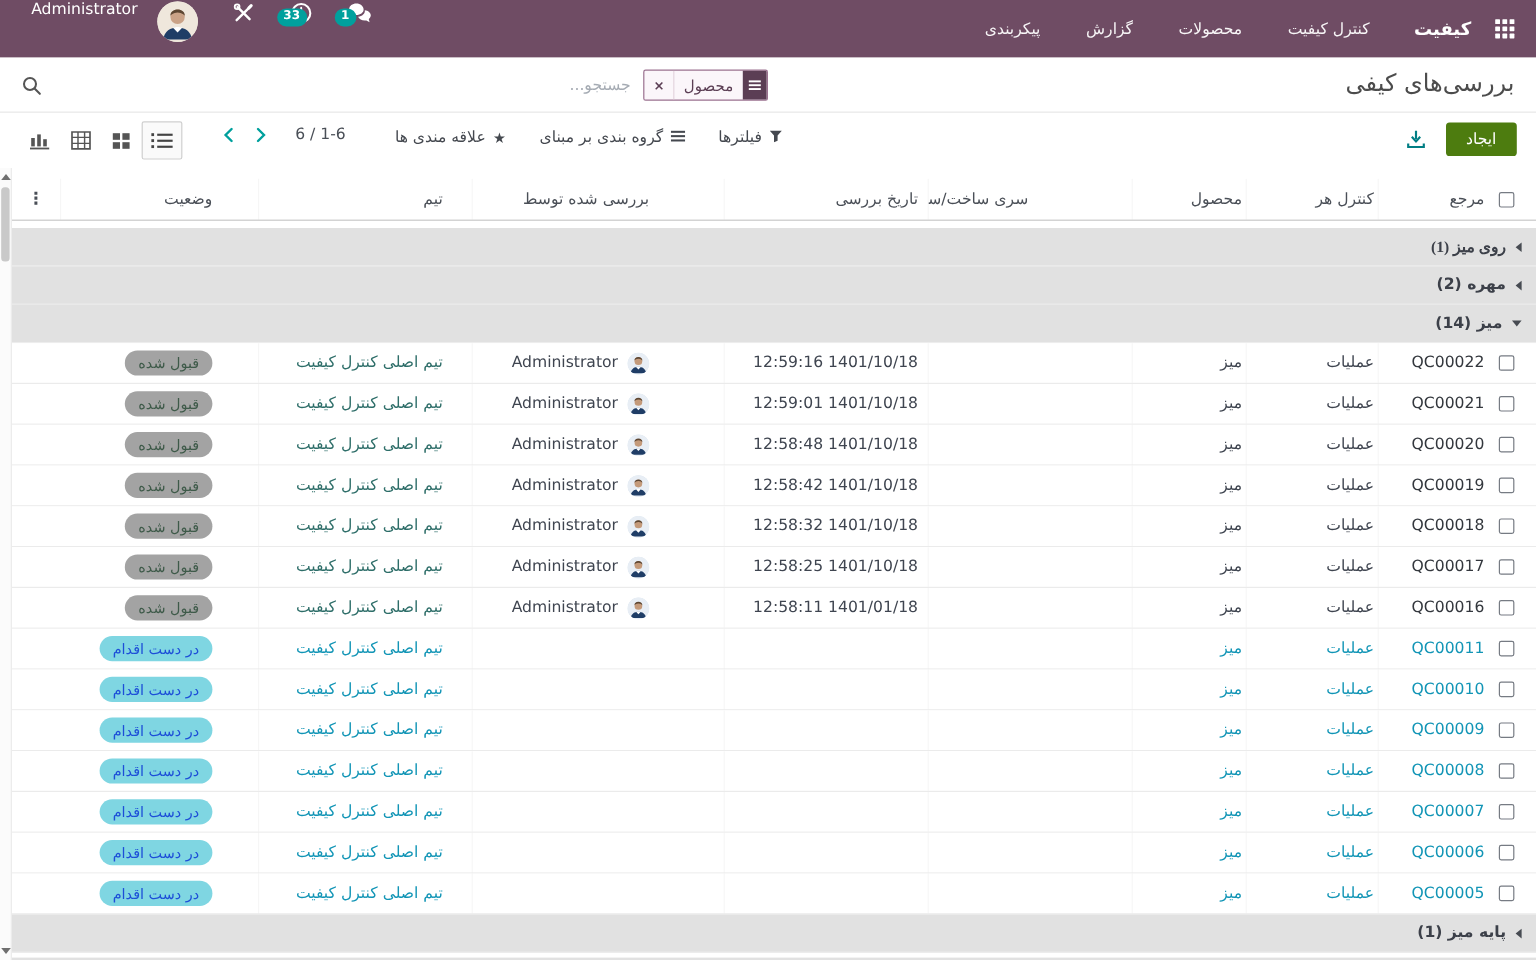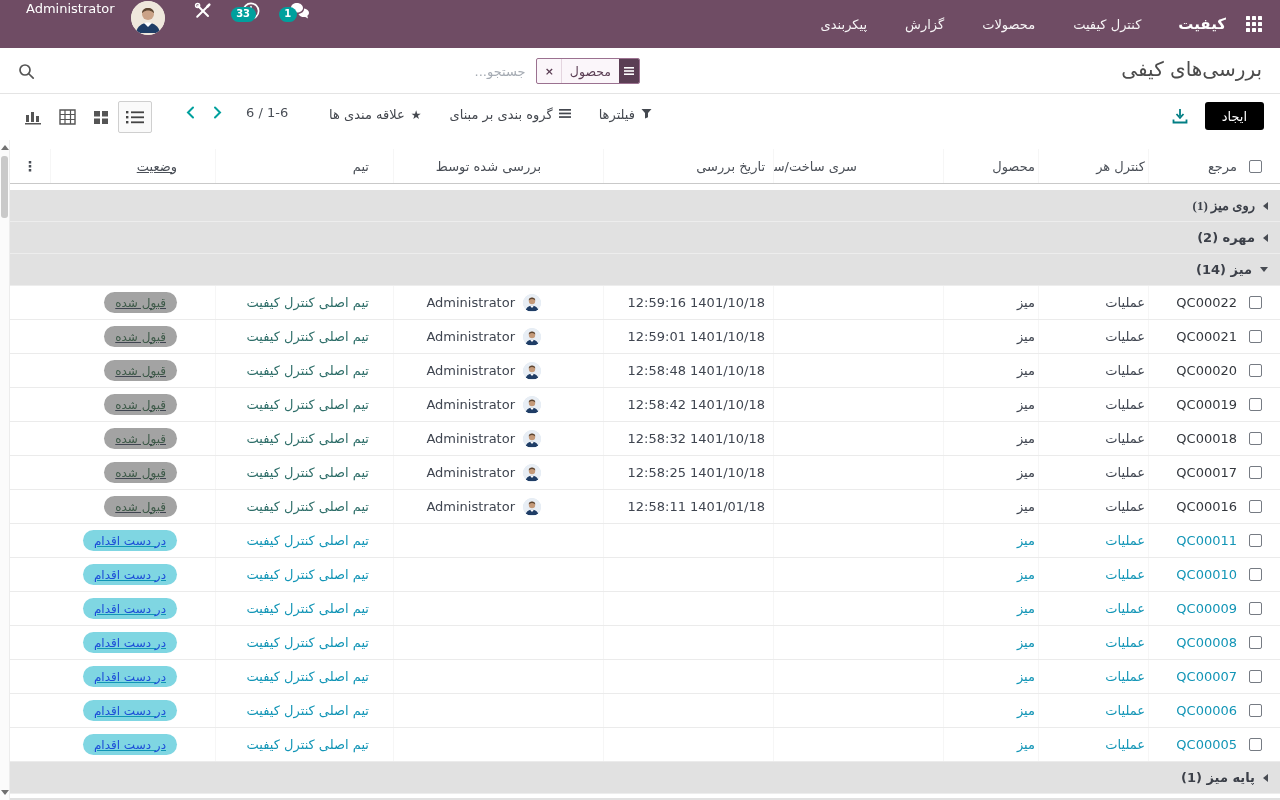--- a/index.html
+++ b/index.html
@@ -43,21 +43,21 @@
   .facet-label { padding:0 8px; color:#5b3e54; font-size:12.5px; }
   .facet-remove { padding:0 7px 0 8px; color:#5b3e54; font-weight:bold; font-size:11px; cursor:pointer; border-right:1px solid #e4d5df; height:100%; display:flex; align-items:center;}
   .search-input { flex:1; border:none; outline:none; font-size:13px; color:#9aa0a6;
     padding:0 10px; background:transparent; font-family:inherit; }
   .search-input::placeholder { color:#a5abb3; }
   .search-mag { margin-inline-end:2px; display:flex; align-items:center; }
 
   
   .control-row { position:relative; height:46px; background:#fff; }
   .create-group { position:absolute; top:8px; right:16px; display:flex; align-items:center; direction:rtl; }
-  .btn-create { background:#000000; color:#fff; border:none; border-radius:3px; font-size:13px;
+  .btn-create { background:#4d7c0f; color:#fff; border:none; border-radius:3px; font-size:13px;
     padding:6.5px 17px; cursor:pointer; font-family:inherit;text-align:right; }
   .export-btn { margin-inline-start:16px; cursor:pointer; display:flex; align-items:center; }
   .search-options { position:absolute; top:13px; right:628px; display:flex; align-items:center; gap:28px; direction:rtl; white-space:nowrap; }
   .opt-item { display:flex; align-items:center; gap:6px; color:#44484f; font-size:13px; cursor:pointer; }
   .opt-item .glyph { color:#44484f; font-size:12px; }
   .pager-group { position:absolute; top:11px; left:180px; display:flex; align-items:center; direction:ltr; gap:6px; }
   .pager-chevron { color:#00A09D; cursor:pointer; padding:0 6px; display:flex; align-items:center; }
   .pager-value { color:#4a4f57; font-size:13px; margin-left:12px; direction:ltr; }
   .view-switcher { position:absolute; top:7px; left:16px; display:flex; align-items:center; direction:ltr; }
   .view-btn { width:34px; height:32px; display:flex; align-items:center; justify-content:center; cursor:pointer;
@@ -72,21 +72,21 @@
   .thead { height:35px; border-bottom:1px solid #c9c9c9; color:#4a4f57; }
   .thead .cell { font-size:13px; }
   .cell { display:flex; align-items:center; justify-content:flex-start; height:100%;
     white-space:nowrap; overflow:hidden; padding:0 3px; border-left:1px solid rgba(0,0,0,0.035); }
   .cell.no-sep { border-left:none; }
   .c-check { padding-right:8px; }
   .c-date  { padding-right:8px; }
   .c-serial{ padding-right:86px; }
   .c-checkedby { padding-right:62px; }
   .c-team  { padding-right:24px; }
-  .c-status{ padding-right:38px;text-decoration:underline; }
+  .c-status{ padding-right:38px; }
   .c-opts  { justify-content:center; }
 
   .checkbox { width:13px; height:13px; border:1px solid #767b83; border-radius:2px; background:#fff; cursor:pointer; flex:0 0 auto; }
 
   .group-row { height:32px; background:#e1e1e1; border-bottom:1px solid #ededed;
     display:flex; align-items:center; margin-left:10px; padding-right:12px;
     font-weight:bold; color:#3c4049; cursor:pointer; }
   .group-row:first-of-type { margin-top:6px;font-family:Liberation Serif, serif; }
   .caret { display:inline-block; margin-inline-end:8px; }
   .caret-left { width:0; height:0; border-top:4px solid transparent; border-bottom:4px solid transparent; border-right:5px solid #474b52; }

